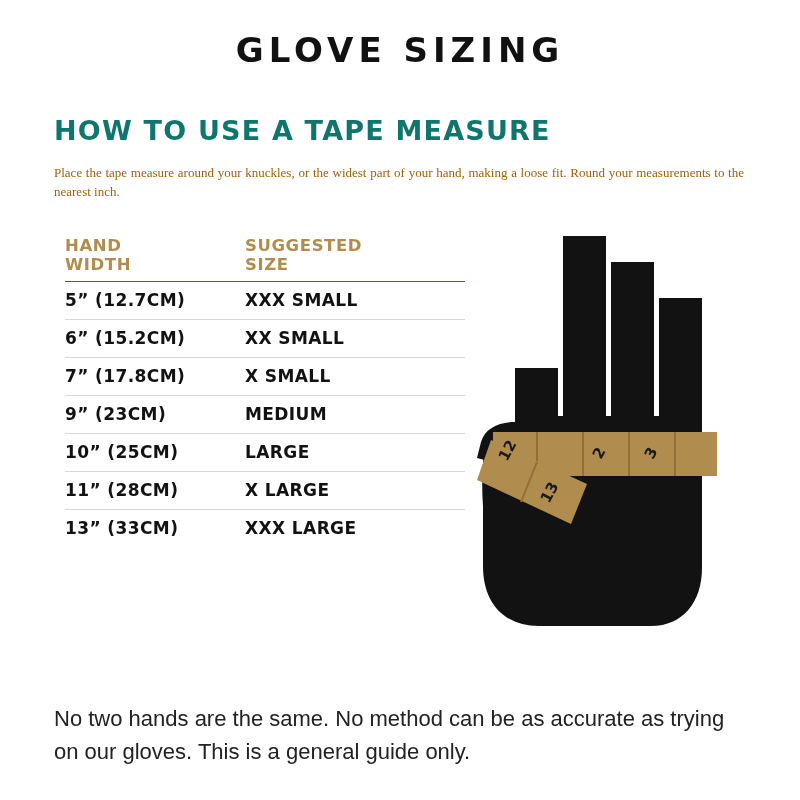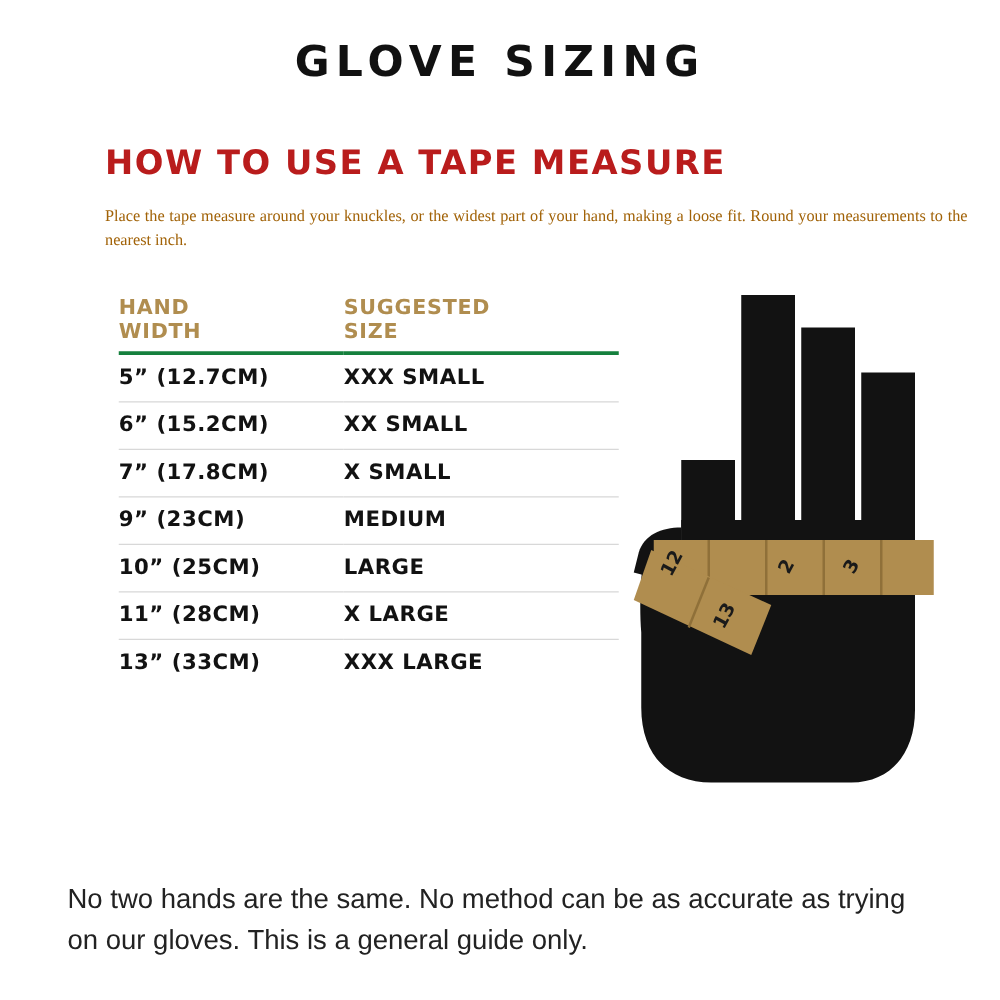--- a/index.html
+++ b/index.html
@@ -13,38 +13,38 @@
     font-family: "Liberation Sans", sans-serif;
     color: #1a1a1a;
     overflow: hidden;
     position: relative;
   }
   .page {
     width: 800px;
     height: 800px;
     position: relative;
     box-sizing: border-box;
-    padding: 0 84px;
+    padding: 0 54px;
   }
   .main-title {
     text-align: center;
     font-size: 34px;
     font-weight: bold;
     letter-spacing: 5px;
     color: #111111;
     padding-top: 30px;
     margin: 0;
     font-family: "DejaVu Sans", sans-serif;
   }
   .section-title {
     margin-top: 45px;
     font-size: 27px;
     font-weight: bold;
     letter-spacing: 1.2px;
-    color: #b91c1c;
+    color: #0f766e;
     font-family: "DejaVu Sans", sans-serif;
   }
   .intro {
     margin-top: 18px;
     font-size: 13px;
     line-height: 1.45;
     color: #a16207;
     text-align: justify;
     width: 690px;
     font-family: Liberation Serif, serif;
@@ -77,21 +77,21 @@
   table.sizing th.col-a { width: 180px; }
   table.sizing td {
     font-size: 17px;
     font-weight: bold;
     color: #121212;
     letter-spacing: 0.4px;
     padding: 8.5px 0 8.5px 0;
     border-top: 1px solid #d8d8d8;
     white-space: nowrap;
   }
-  table.sizing tr.first td { border-top: 3px solid #15803d; }
+  table.sizing tr.first td { border-top: 1px solid #15803d; }
   table.sizing td.col-a { width: 180px; }
   .hand-wrap {
     flex: 1 1 auto;
     position: relative;
     margin-left: 10px;
     height: 400px;
   }
   .hand-svg { display: block; }
   .footer-note {
     position: absolute;

